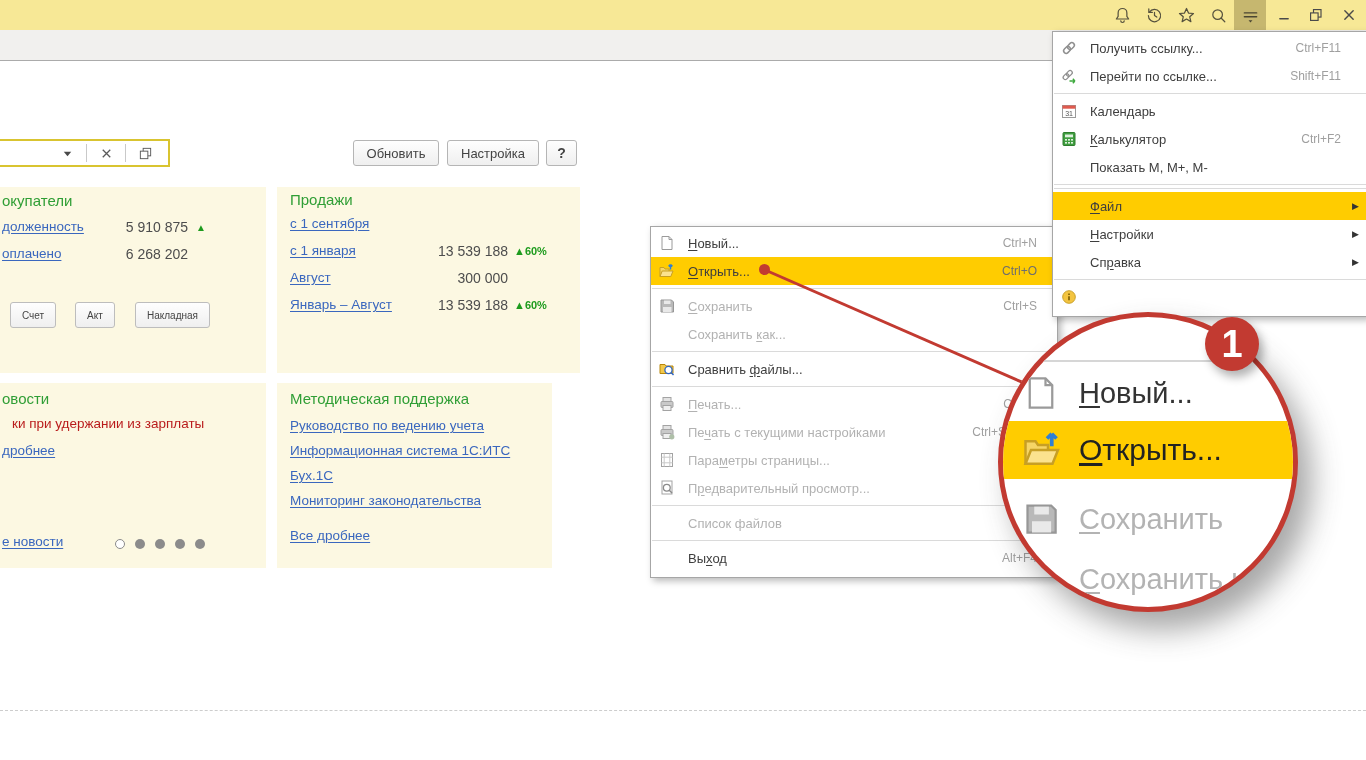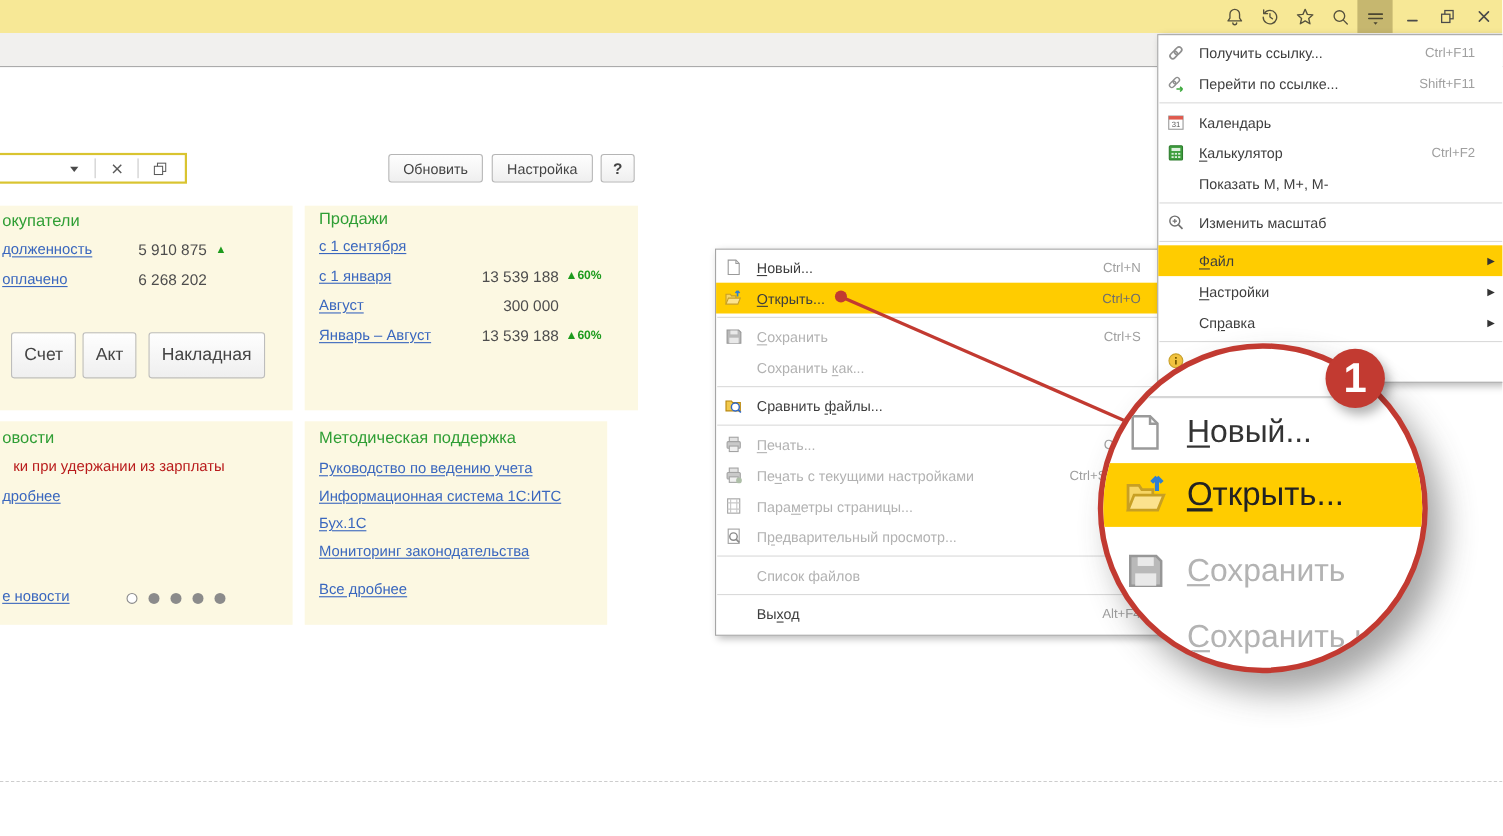--- a/index.html
+++ b/index.html
@@ -29,21 +29,21 @@
 
   
   .panel{position:absolute;background:var(--panel);}
   .ptitle{position:absolute;font-size:15px;color:var(--green);white-space:nowrap;}
   .prow{position:absolute;left:0;right:0;height:18px;}
   .plink{position:absolute;font-size:13.5px;color:var(--link);text-decoration:underline;text-underline-offset:2px;cursor:pointer;white-space:nowrap;}
   .pval{position:absolute;font-size:14px;color:#4d4d4d;text-align:right;white-space:nowrap;}
   .ptrend{position:absolute;font-size:10px;color:var(--green2);}
   .ppct{position:absolute;font-size:11px;font-weight:bold;color:var(--green2);white-space:nowrap;}
   .ptext{position:absolute;font-size:13.5px;color:#b91c1c;white-space:nowrap;margin-left:10px;}
-  .pbtn{position:absolute;height:42px;padding:4px 11px;background:linear-gradient(#fefefe,#efefef);border:1px solid #bdbdbd;border-radius:3px;font-family:inherit;font-size:16px;color:#444;cursor:pointer;}
+  .pbtn{position:absolute;height:26px;padding:4px 11px;background:linear-gradient(#fefefe,#efefef);border:1px solid #bdbdbd;border-radius:3px;font-family:inherit;font-size:10px;color:#444;cursor:pointer;}
   .dots{position:absolute;display:flex;gap:10px;}
   .dot{width:10px;height:10px;border-radius:50%;background:#8b8b8b;cursor:pointer;}
   .dot.hollow{background:#fff;border:1.5px solid #8b8b8b;box-sizing:border-box;}
   .dashline{position:absolute;left:0;right:0;top:710px;border-top:1px dashed #cdcdcd;}
 
   
   .menu{position:absolute;background:#fff;border:1px solid #a6a6a6;box-shadow:3px 3px 7px rgba(0,0,0,.28);padding:2px 0 5px;box-sizing:border-box;}
   .file-menu{left:650px;top:226px;width:408px;z-index:20;}
   .main-menu{left:1052px;top:31px;width:316px;z-index:30;}
   .mrow{height:28px;display:flex;align-items:center;padding:0 20px 0 8px;font-size:13px;color:#3e3e3e;cursor:pointer;}
@@ -409,32 +409,20 @@
         <span class="msc">Ctrl+F2</span>
         <span class="marr"></span>
       </div>
       <div class="mrow">
         <span class="mico"></span>
         <span class="mlab">Показать М, М+, М-</span>
         <span class="msp"></span>
         <span class="marr"></span>
       </div>
       <div class="msep"></div>
-      <div class="mrow">
-        <span class="mico">
-          <svg viewBox="0 0 16 16">
-            <circle cx="7" cy="7" r="4.5" fill="none" stroke="#6f6f6f" stroke-width="1.3"></circle>
-            <path d="M10.4 10.4L14 14" stroke="#6f6f6f" stroke-width="1.5"></path>
-            <path d="M5 7h4M7 5v4" stroke="#6f6f6f" stroke-width="1.1"></path>
-          </svg>
-        </span>
-        <span class="mlab">Изменить масштаб</span>
-        <span class="msp"></span>
-        <span class="marr"></span>
-      </div>
       <div class="msep"></div>
       <div class="mrow hl">
         <span class="mico"></span>
         <span class="mlab"><u>Ф</u>айл</span>
         <span class="msp"></span>
         <span class="marr">▶</span>
       </div>
       <div class="mrow">
         <span class="mico"></span>
         <span class="mlab"><u>Н</u>астройки</span>

